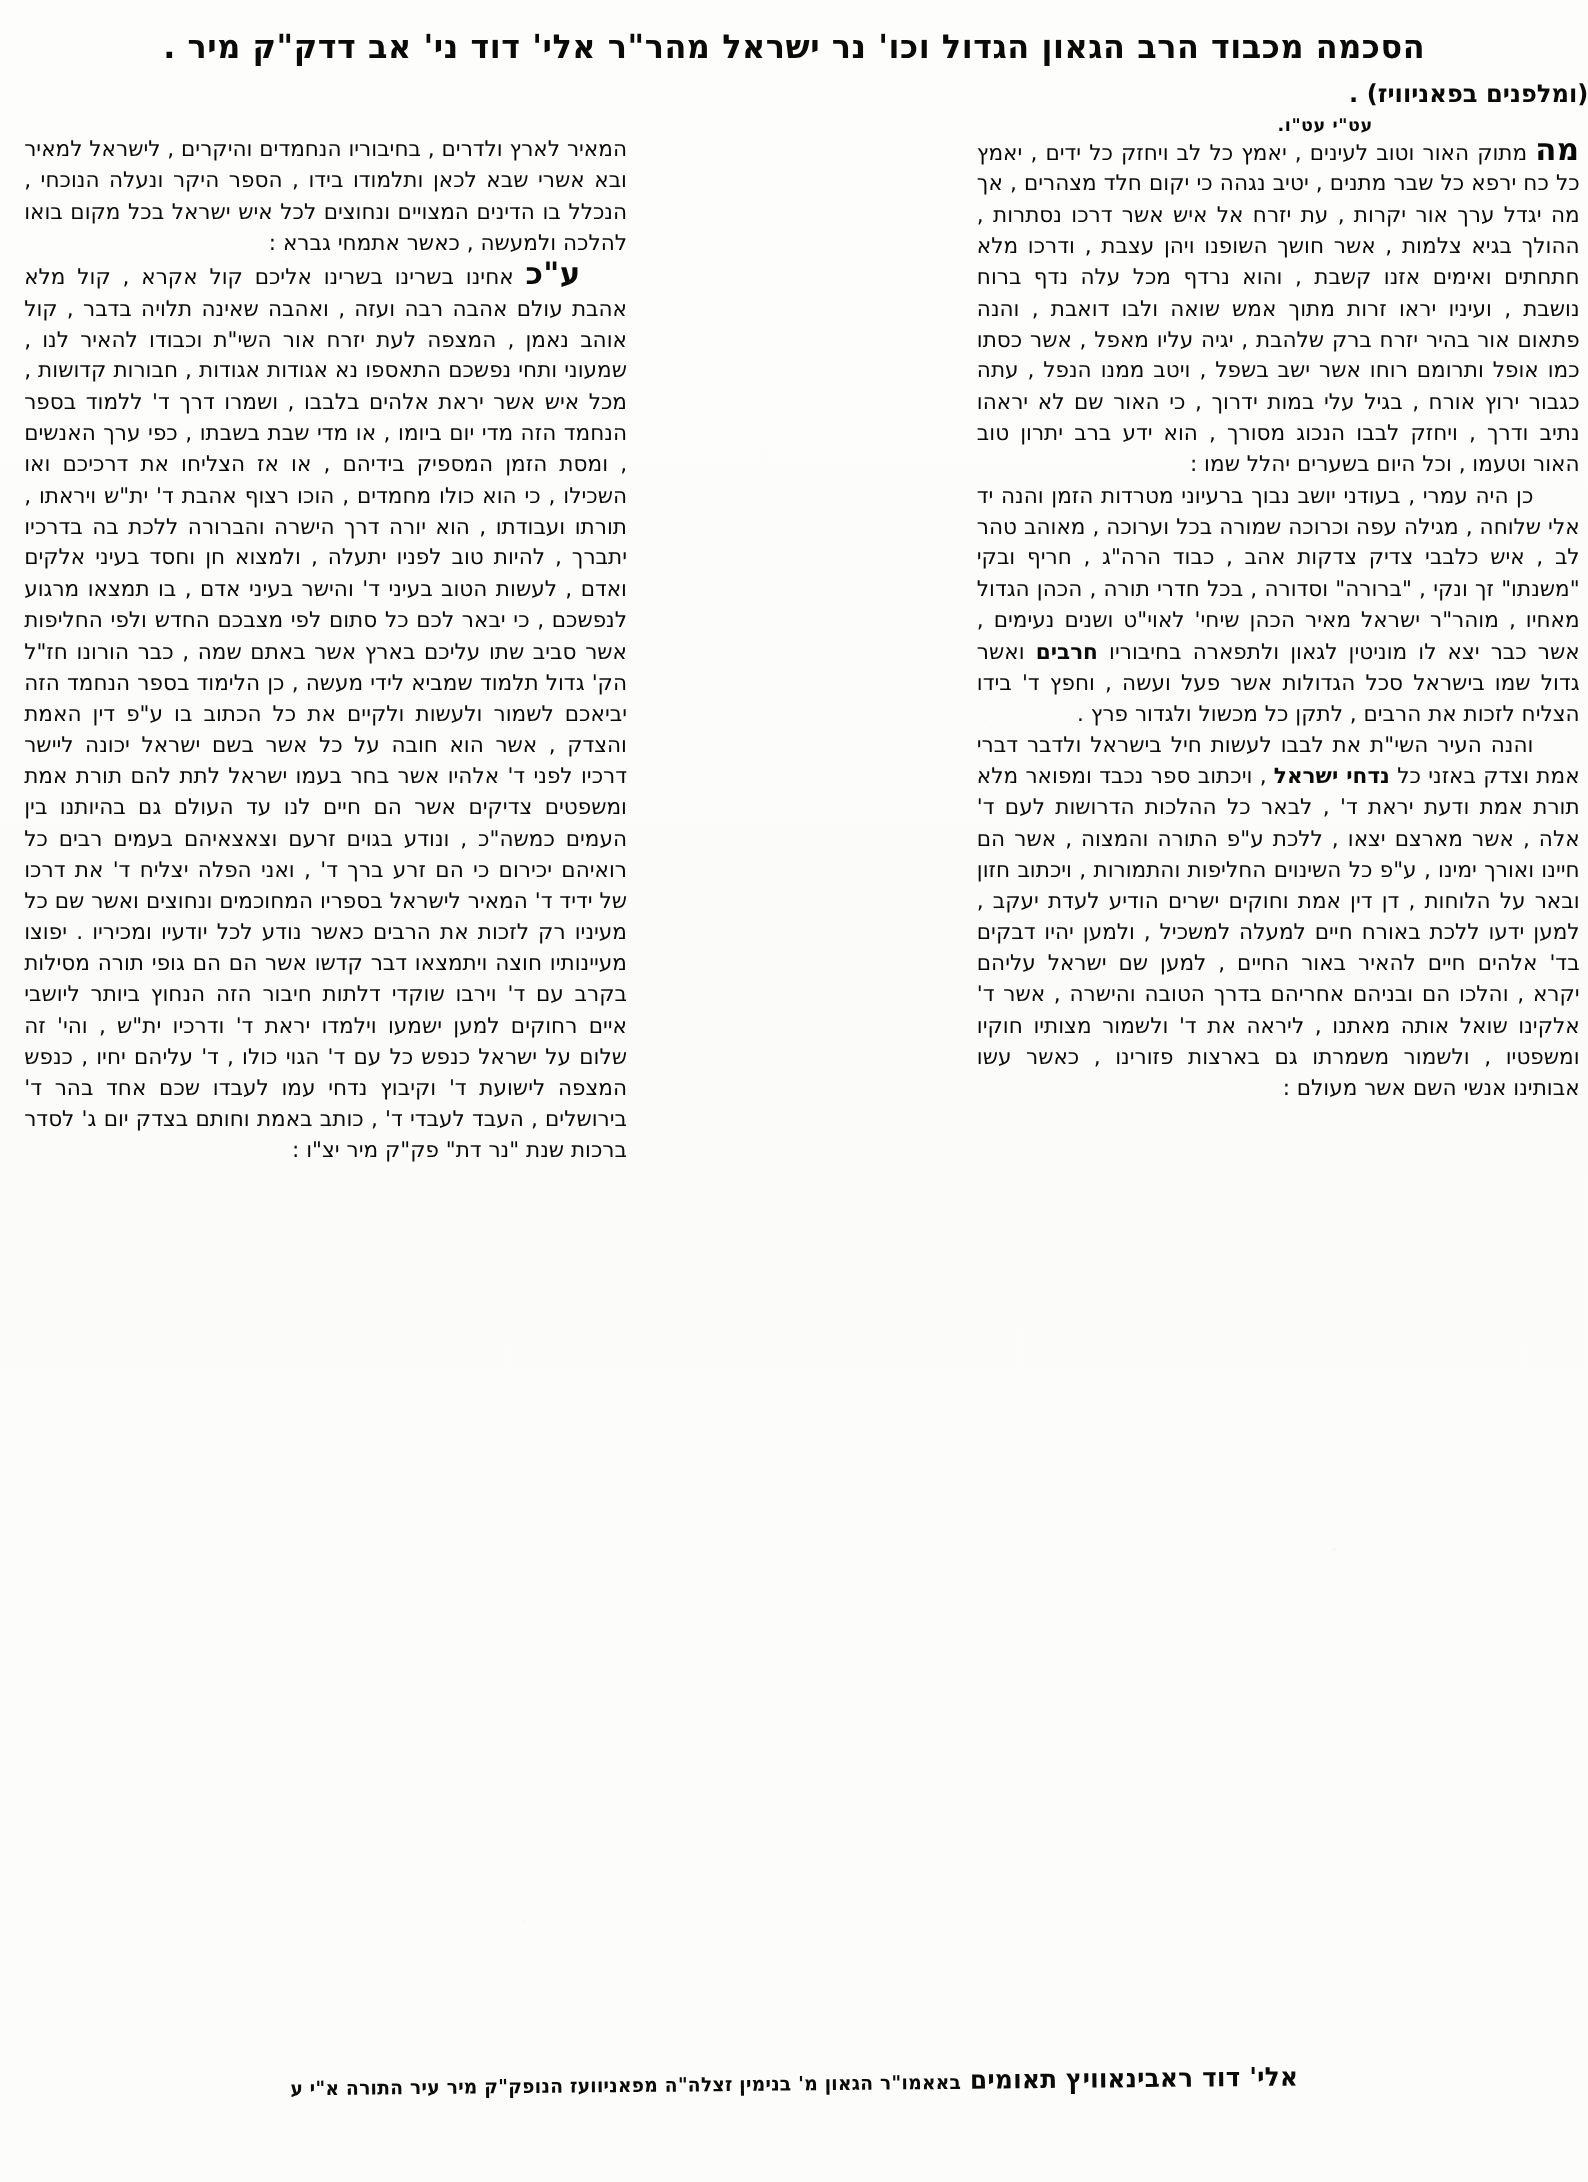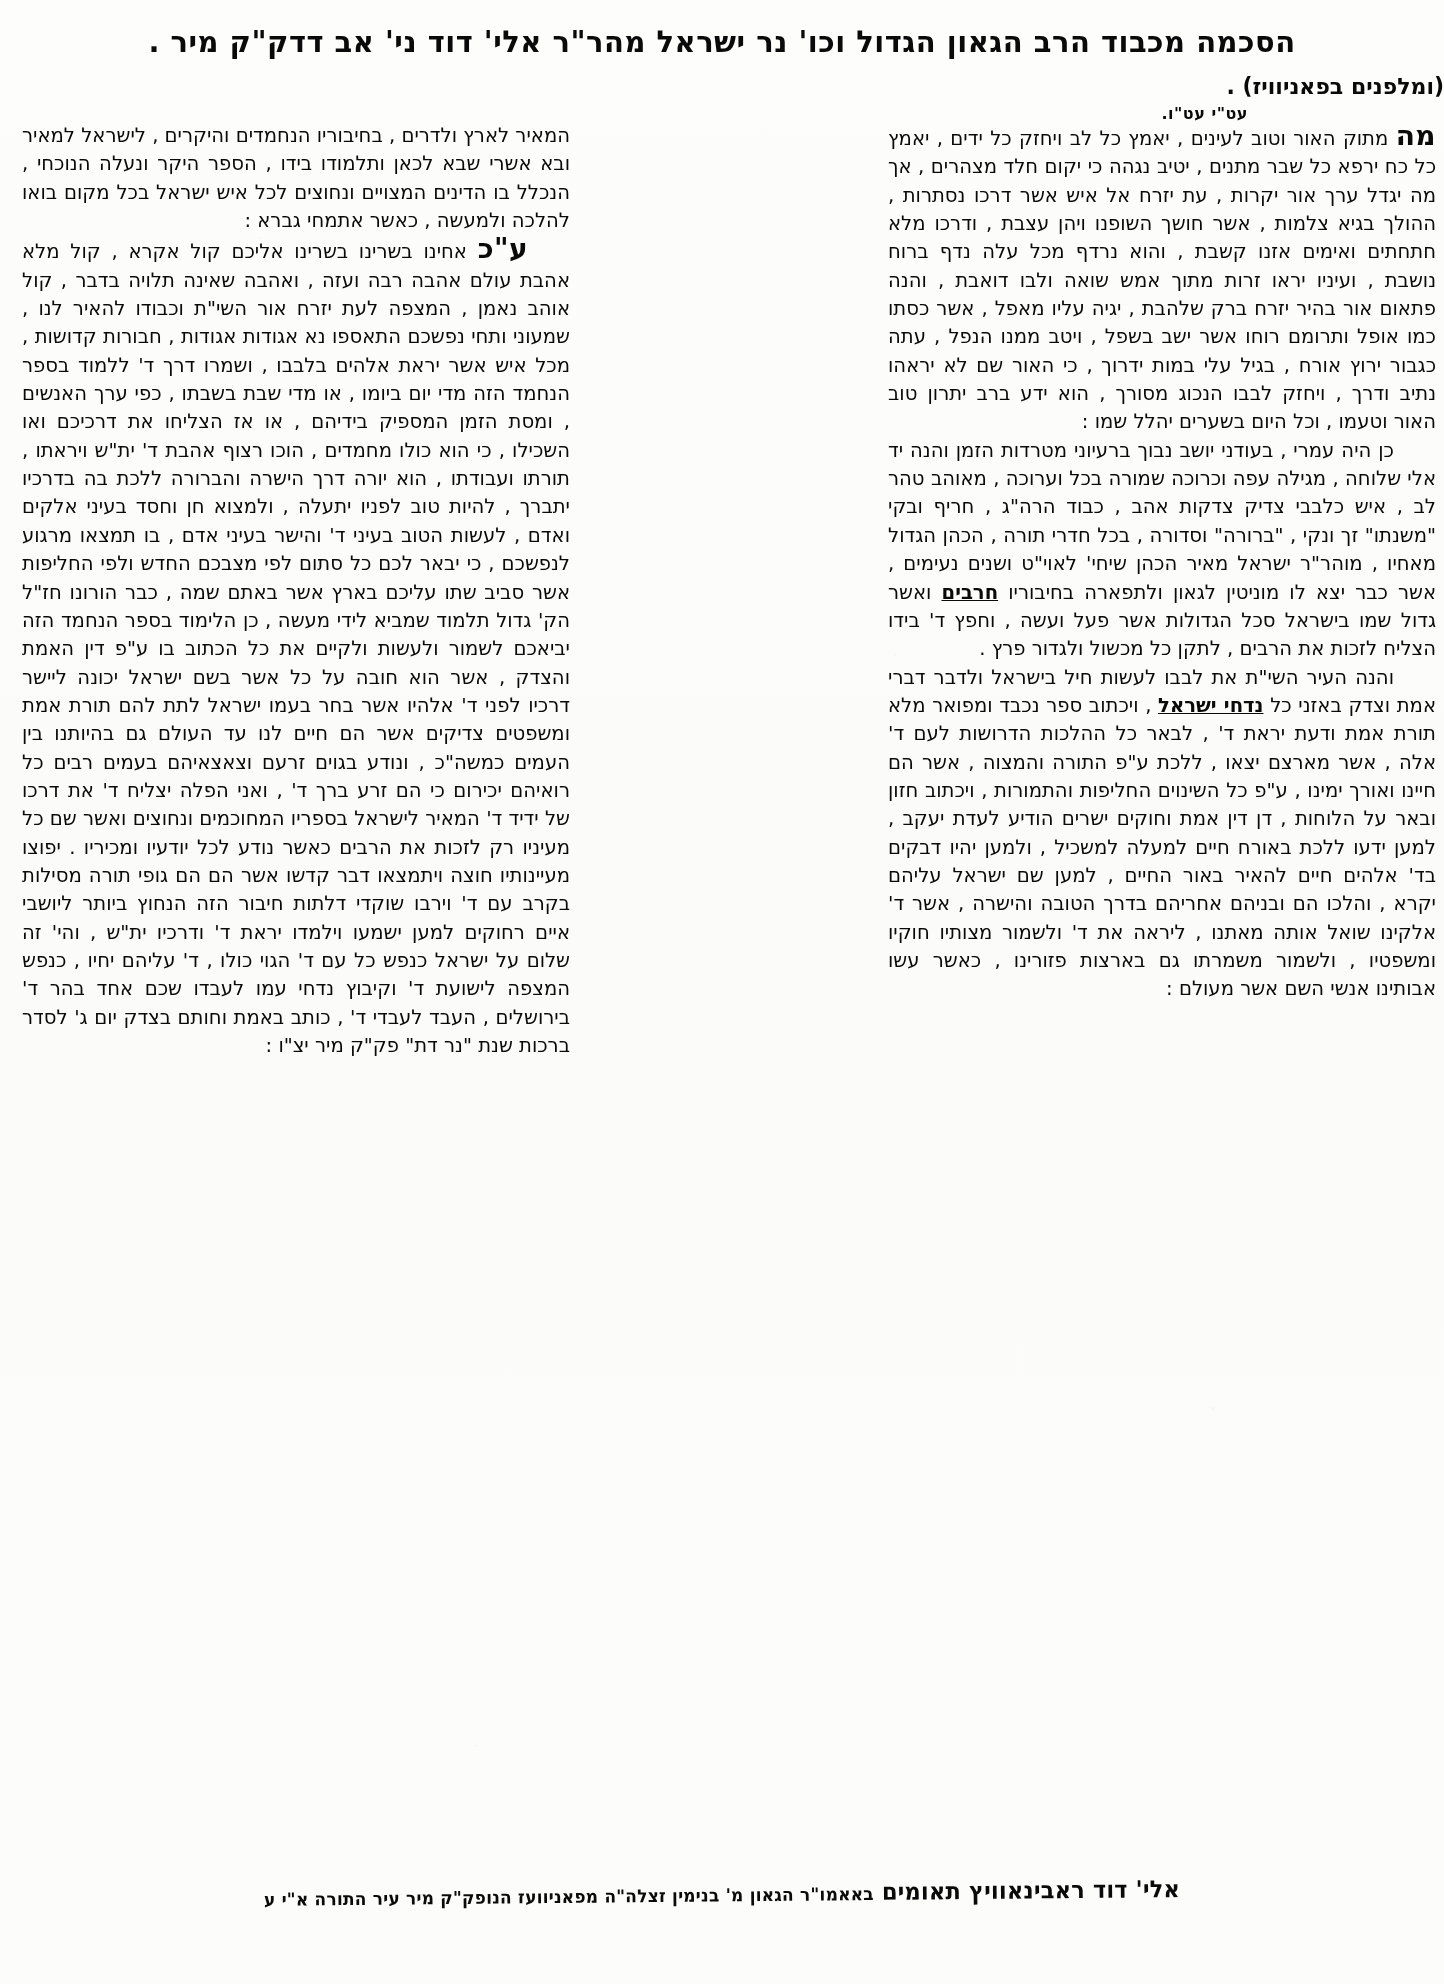--- a/index.html
+++ b/index.html
@@ -60,21 +60,21 @@
     text-align-last:right;
     direction:rtl;
     font-weight:400;
   }
   .col-right{right:0;}
   .col-left{left:12px;}
 
   .col p{margin:0;}
   .col p.indent{text-indent:42px;}
   .col .lead{font-weight:700;font-size:28px;letter-spacing:0.4px;}
-  .col .bold{font-weight:700;text-decoration:underline;}
+  .col .bold{font-weight:700;}
 
   
   .signature{
     position:absolute;left:6px;right:6px;bottom:78px;
     text-align:center;
     font-weight:700;
     font-size:22.5px;
     letter-spacing:0.2px;
     transform:rotate(-0.55deg) scaleY(1.05);
     white-space:nowrap;

